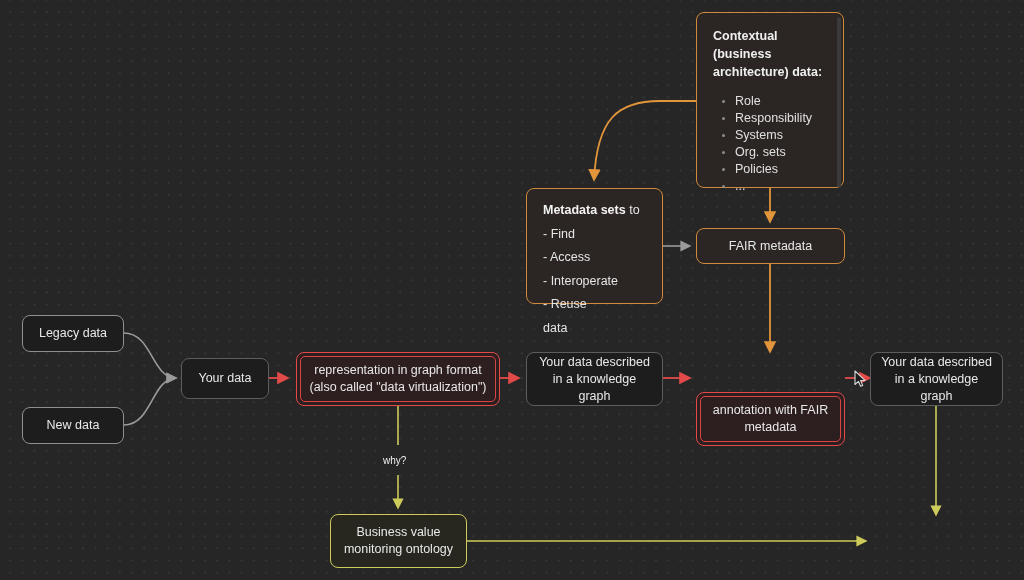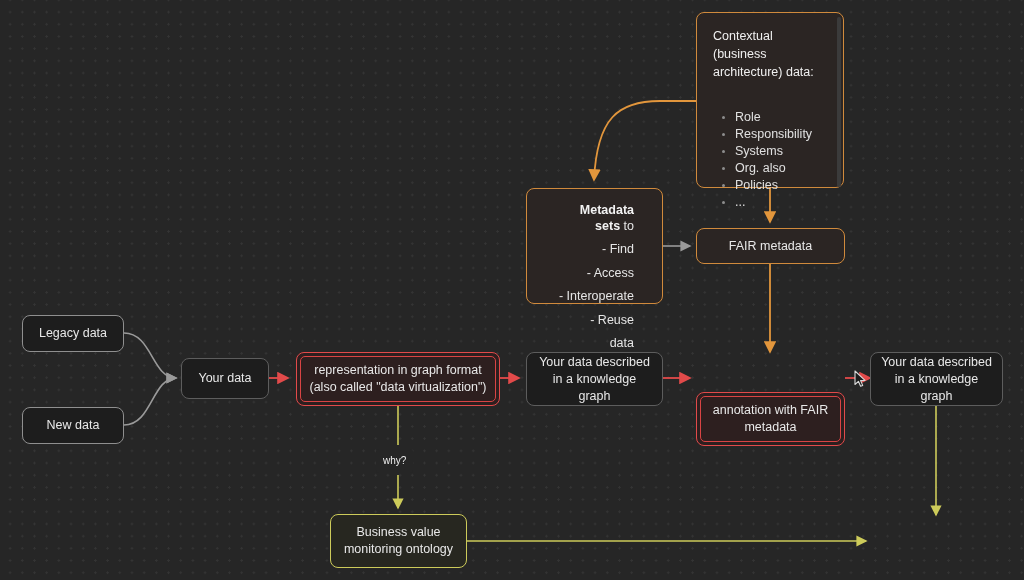--- a/index.html
+++ b/index.html
@@ -75,25 +75,25 @@
   }
   .node-inner { position: relative; z-index: 2; white-space: pre-line; }
 
   
   #node-contextual {
     display: block;
     text-align: left;
     padding: 14px 16px 10px 16px;
   }
   #node-contextual .ctx-title {
-    font-weight: normal;
+    font-weight: bold;
     font-size: 12.5px;
     line-height: 18px;
     color: #f0f0f0;
-    margin-bottom: 28px;
+    margin-bottom: 12px;
     max-width: 125px;
   }
   #node-contextual ul {
     margin: 0;
     padding: 0 0 0 20px;
     list-style: none;
   }
   #node-contextual li {
     position: relative;
     font-size: 12.5px;
@@ -118,22 +118,22 @@
     top: 4px;
     width: 4px;
     height: 170px;
     border-radius: 2px;
     background: #3b3b3b;
   }
 
   
   #node-metadata {
     display: block;
-    text-align: right;
-    padding: 14px 28px;
+    text-align: left;
+    padding: 14px 16px;
   }
   #node-metadata .md-line {
     font-size: 12.5px;
     line-height: 15.5px;
     color: #e6e6e6;
     margin-bottom: 8px;
   }
   #node-metadata .md-line:last-child { margin-bottom: 12px; }
   #node-metadata .md-strong { font-weight: bold; color: #f2f2f2; }
 
@@ -237,21 +237,21 @@
     <span class="node-inner">Your data described
 in a knowledge graph</span>
   </div>
 
   <div class="node n-orange" id="node-contextual" style="left:696px; top:12px; width:148px; height:176px;">
     <div class="ctx-title">Contextual (business architecture) data:</div>
     <ul>
       <li>Role</li>
       <li>Responsibility</li>
       <li>Systems</li>
-      <li>Org. also</li>
+      <li>Org. sets</li>
       <li>Policies</li>
       <li>...</li>
     </ul>
     <div id="ctx-scrollbar"></div>
   </div>
 
   <div class="node n-orange" id="node-metadata" style="left:526px; top:188px; width:137px; height:116px;">
     <div class="md-line"><span class="md-strong">Metadata sets</span><span> to</span></div>
     <div class="md-line">- Find</div>
     <div class="md-line">- Access</div>

